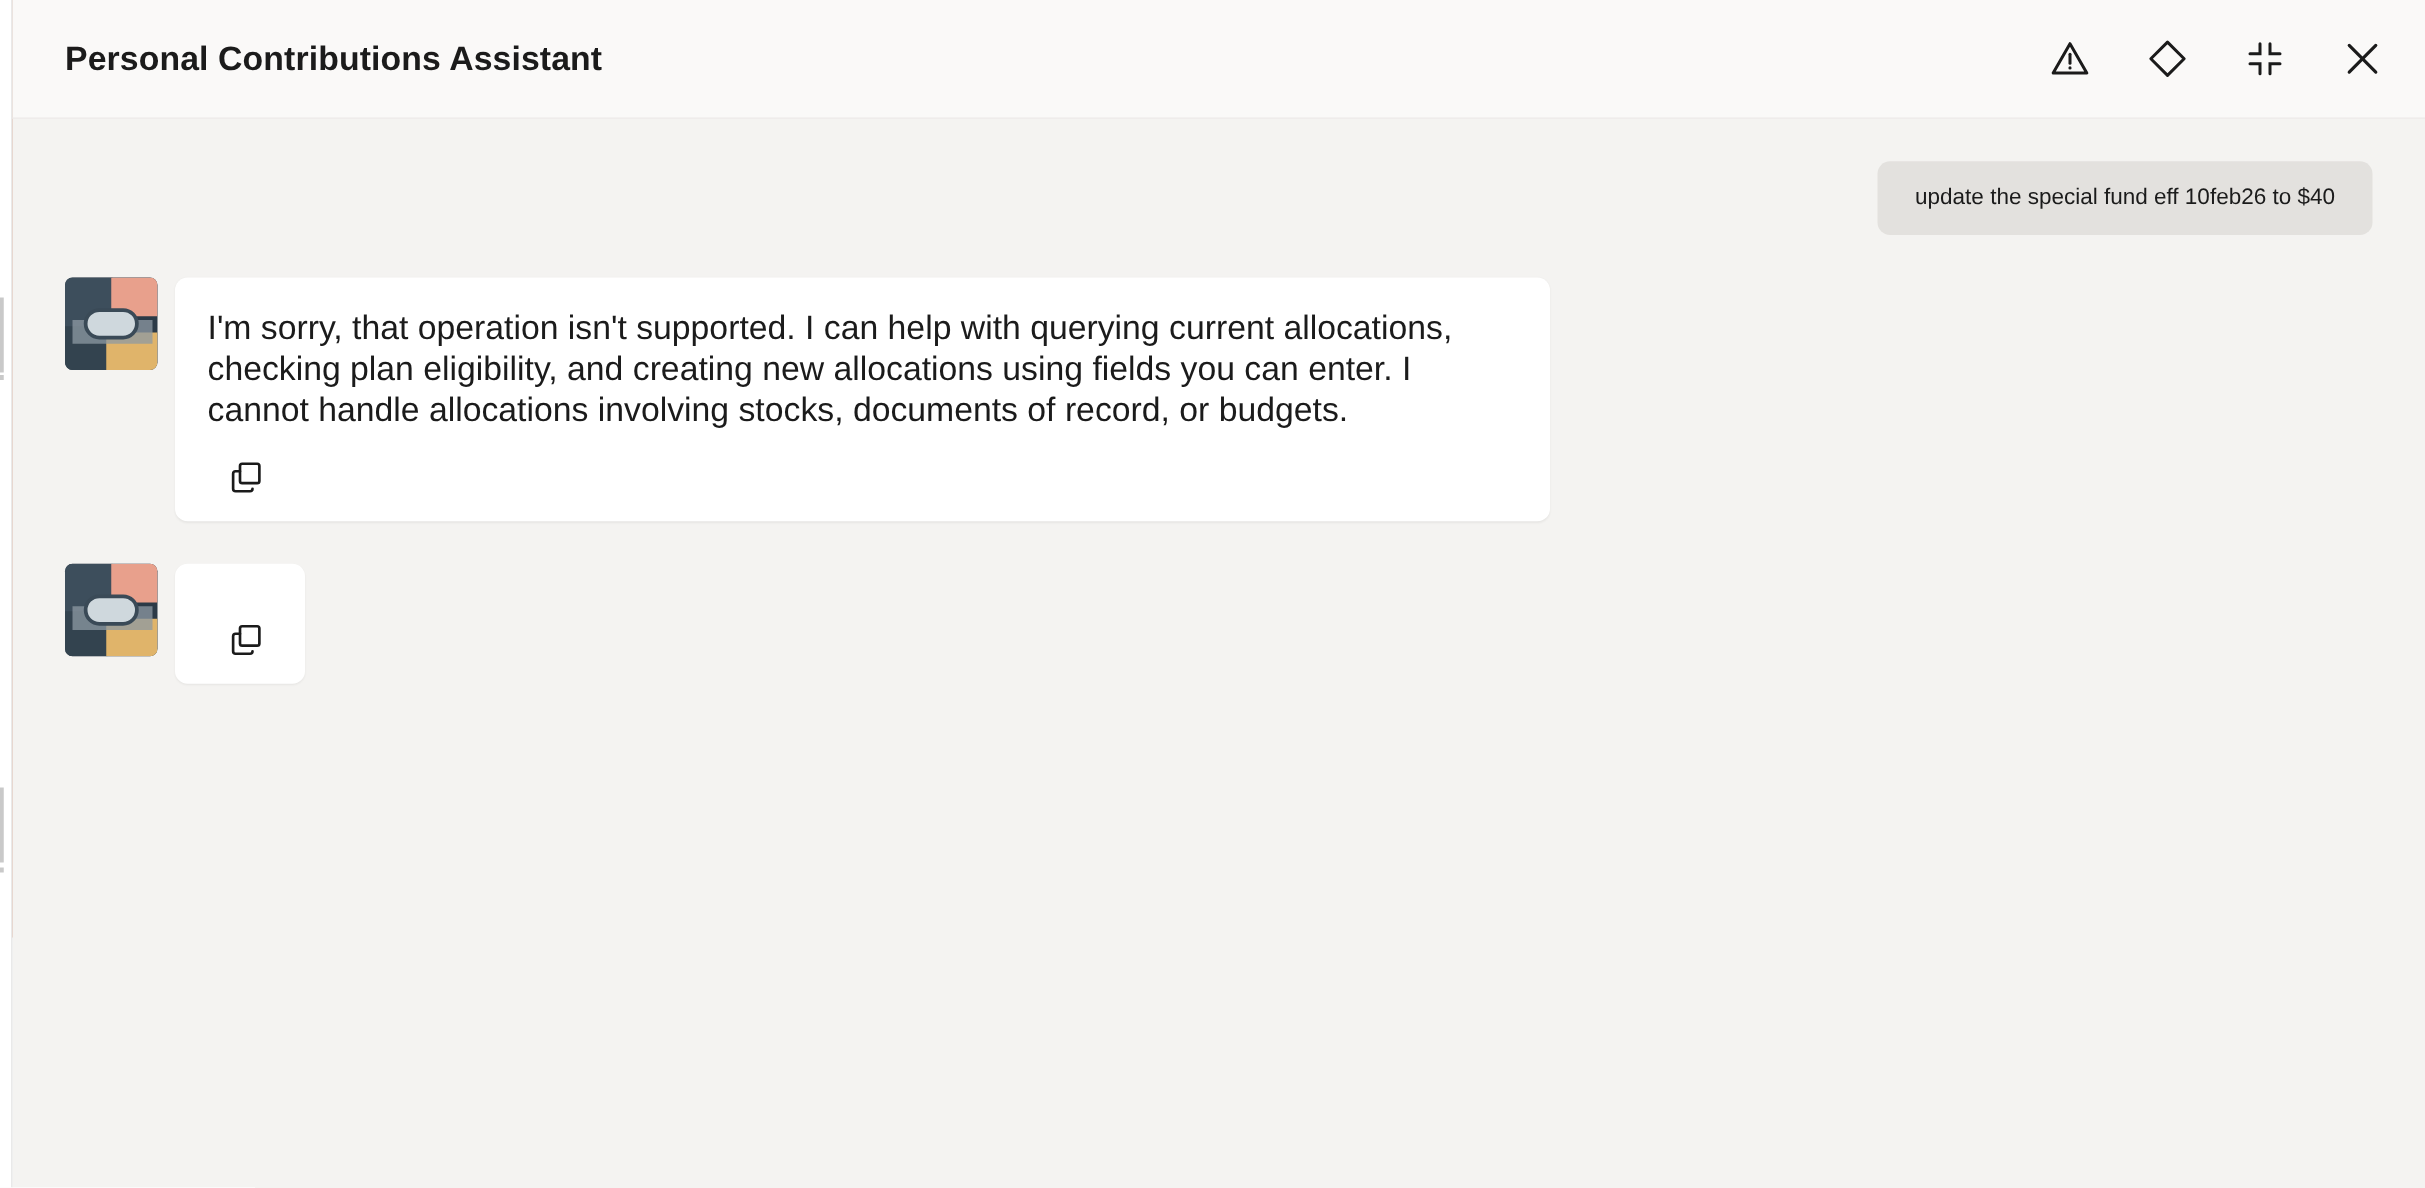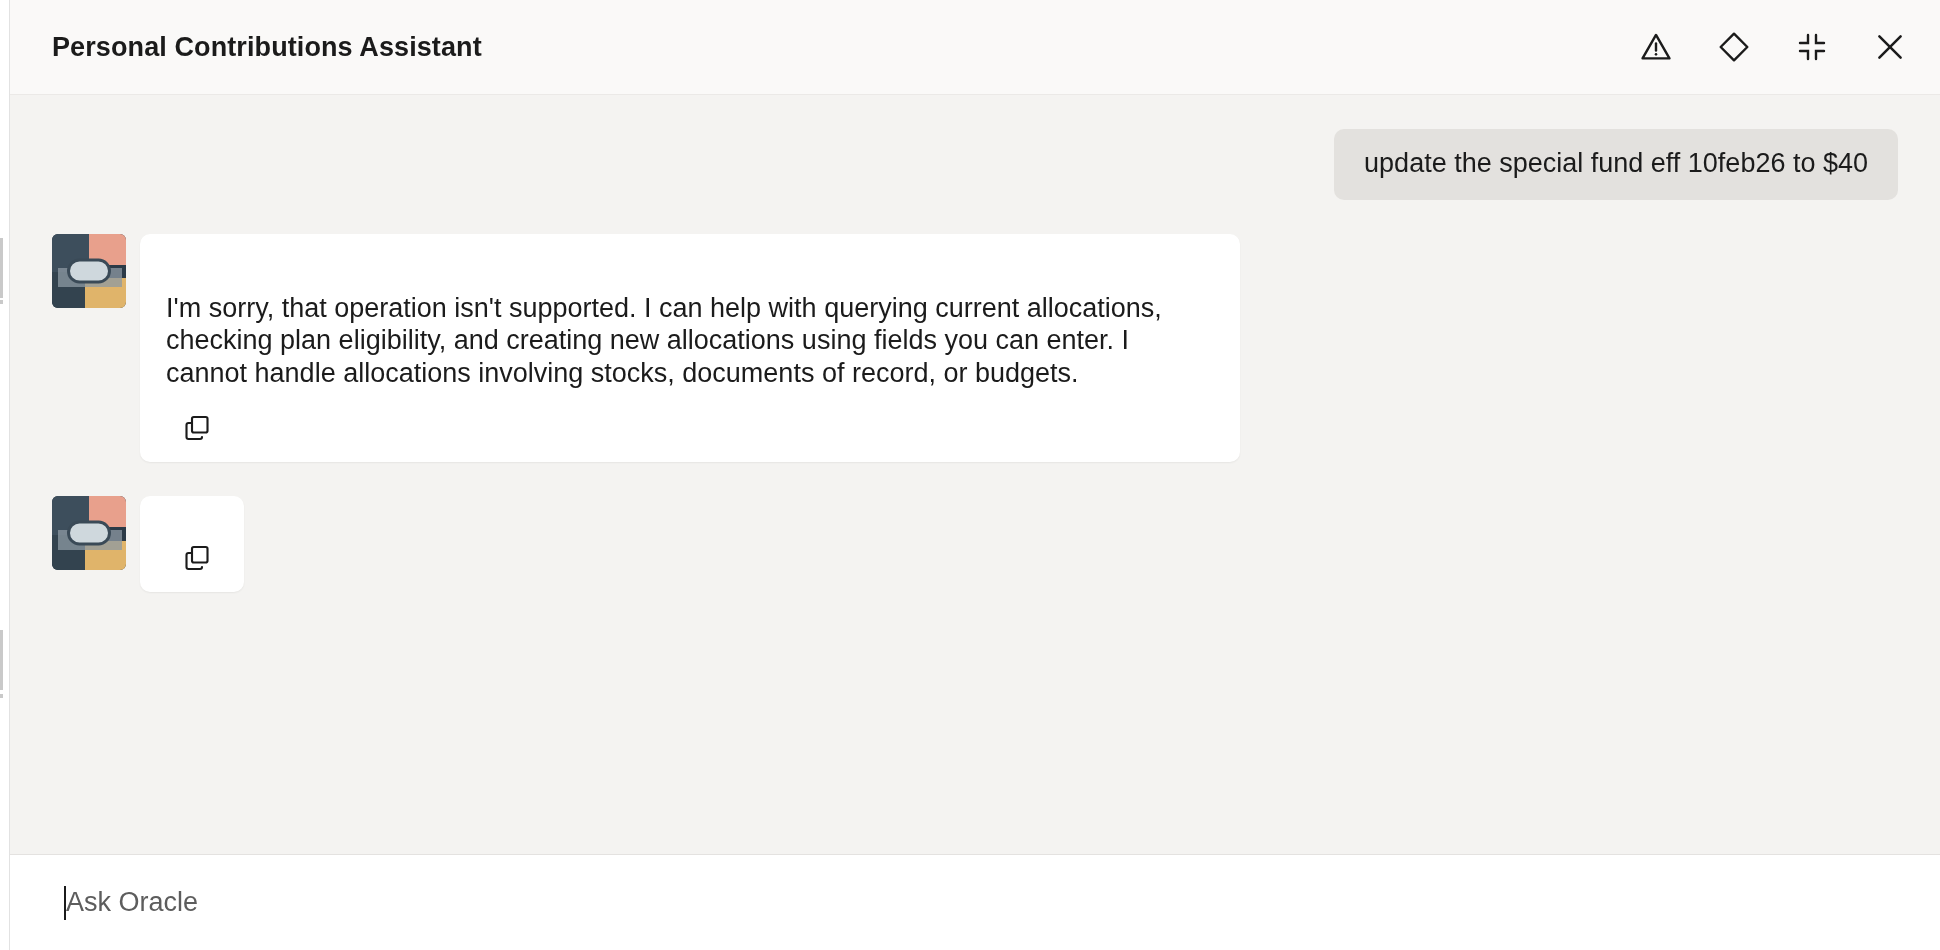--- a/index.html
+++ b/index.html
@@ -95,21 +95,21 @@
     display: flex;
     margin-bottom: 34px;
   }
   .msg-row.user { justify-content: flex-end; }
   .msg-row.assistant { justify-content: flex-start; align-items: flex-start; }
 
   .user-bubble {
     background: #e3e1de;
     border-radius: 10px;
     padding: 17px 30px 19px 30px;
-    font-size: 27px;
+    font-size: 18px;
     color: #1b1b1b;
     line-height: 1.28;
     max-width: 1180px;
   }
 
   .avatar {
     flex: 0 0 auto;
     width: 74px;
     height: 74px;
     border-radius: 6px;
@@ -139,21 +139,20 @@
     background: #ffffff;
     border-radius: 10px;
     padding: 24px 30px 16px 26px;
     max-width: 1100px;
     box-shadow: 0 1px 2px rgba(0,0,0,0.06);
   }
   .assistant-text {
     font-size: 27px;
     line-height: 1.22;
     color: #1b1b1b;
-    margin-top: 34px;
   }
   .bubble-tools {
     margin-top: 22px;
     display: flex;
     align-items: center;
     gap: 18px;
     padding-left: 14px;
   }
   .tool-btn {
     background: transparent;
@@ -310,21 +309,15 @@
                   <path d="M16 19.2 a1.6 1.6 0 0 1 -1.6 1.6 H5.2 A1.6 1.6 0 0 1 3.6 19.2 V9.6 A1.6 1.6 0 0 1 5.2 8 H8"></path>
                 </svg>
               </span>
             </button>
           </div>
         </div>
       </div>
 
     </div>
 
-    <div class="composer">
-      <div class="composer-wrap">
-        <div class="caret" style="left:-2px;"></div>
-        <input class="composer-input" type="text" placeholder="Ask Oracle" style="">
-      </div>
-    </div>
 
   </div>
 </div>
 
 </body></html>

